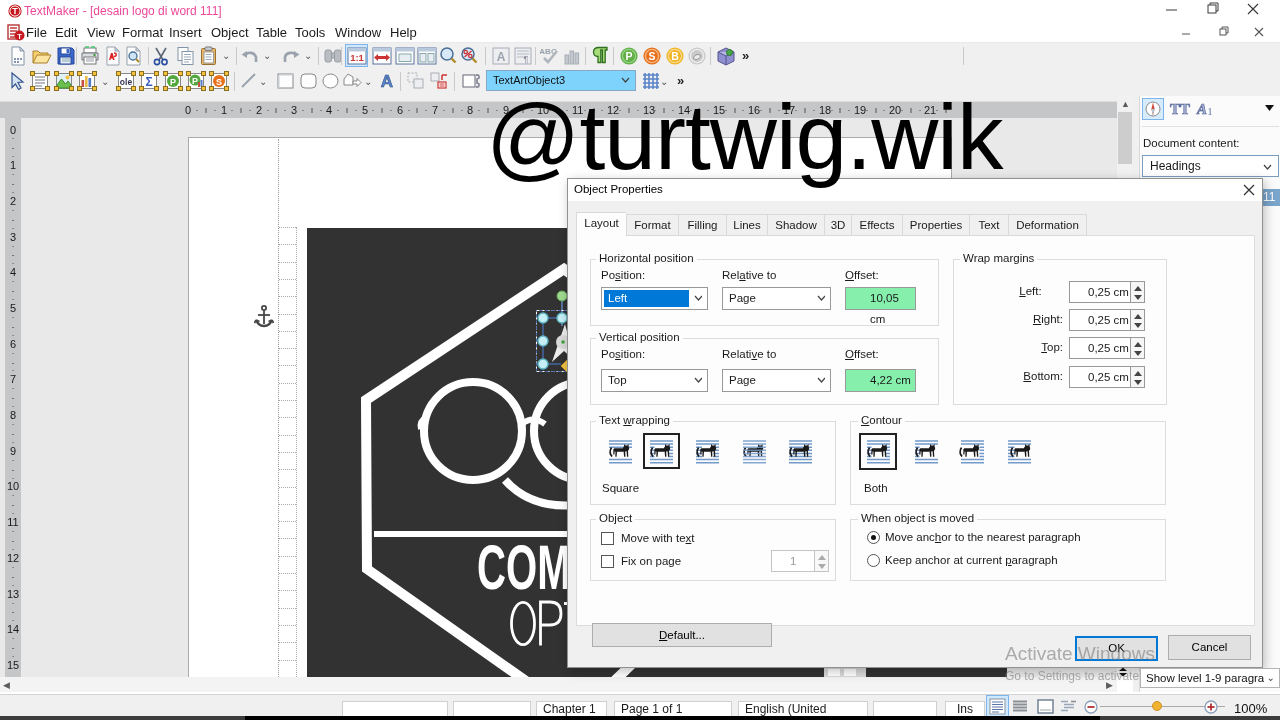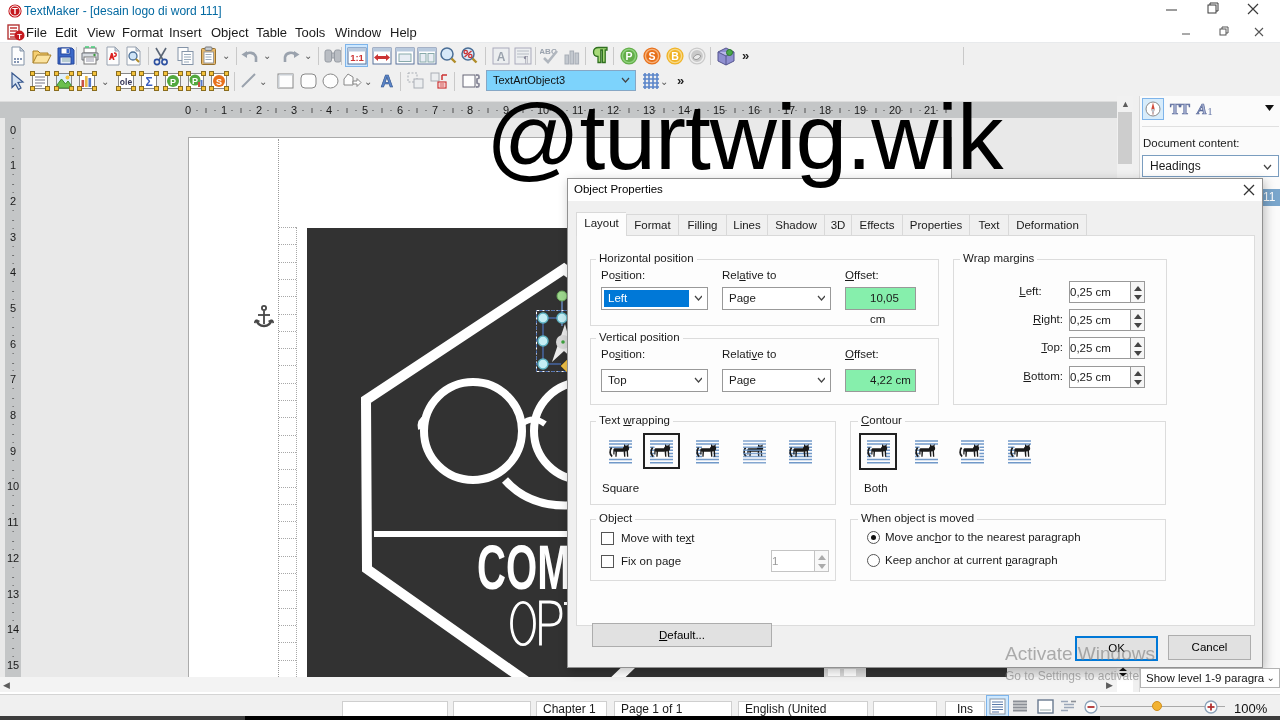--- a/index.html
+++ b/index.html
@@ -1,19 +1,19 @@
 <!DOCTYPE html>
 <html><head><meta charset="utf-8"><style>
 *{margin:0;padding:0;box-sizing:border-box}
 html,body{width:1280px;height:720px;overflow:hidden;font-family:"Liberation Sans",sans-serif;background:#fff}
 .abs{position:absolute}
 #stage{position:relative;width:1280px;height:720px;background:#fff;overflow:hidden}
 
 #titlebar{left:0;top:0;width:1280px;height:22px;background:#fff}
-#title-text{left:24px;top:4px;font-size:12px;color:#0369a1}
+#title-text{left:24px;top:4px;font-size:12px;color:#ec4899}
 
 #menubar{left:0;top:22px;width:1280px;height:20px;background:#fff}
 .mi{position:absolute;top:3px;font-size:13px;color:#1b1b1b}
 
 #tb1{left:0;top:42px;width:1280px;height:26px;background:#f0f0f0;border-top:1px solid #e8eaec}
 #tb2{left:0;top:68px;width:1280px;height:27px;background:#f0f0f0}
 .sep{position:absolute;width:1px;background:#c9c9c9}
 .ti{position:absolute;width:20px;height:20px}
 .dd{position:absolute;color:#595959;font-size:10px}
 
@@ -48,21 +48,21 @@
 #dlg-title span{position:absolute;left:6px;top:4px;font-size:11.5px;color:#000}
 #dlg-panel{position:absolute;left:8px;top:56px;width:679px;height:391px;background:#fdfdfd;border:1px solid #dcdcdc}
 .tab{position:absolute;top:35px;height:22px;background:#f0f0f0;border:1px solid #d9d9d9;border-right:none;font-size:11.5px;color:#1a1a1a;text-align:center;line-height:21px;z-index:2}
 .tabactive{background:#fdfdfd;top:33px;height:24px;border-bottom:none;z-index:3}
 .grp{position:absolute;border:1px solid #dcdcdc}
 .grplab{position:absolute;font-size:11.5px;color:#1a1a1a;background:#fdfdfd;padding:0 3px}
 .lbl{position:absolute;font-size:11.5px;color:#1a1a1a;white-space:nowrap}
 .combo{position:absolute;height:23px;background:#fff;border:1px solid #999;font-size:11.5px;color:#1a1a1a}
 .combo .cv{position:absolute;right:5px;top:7px;width:8px;height:8px}
 .edit{position:absolute;height:23px;background:#86efac;border:1px solid #999;font-size:11.5px;color:#1a1a1a;line-height:21px;padding-left:24px}
-.spinbox{position:absolute;width:76px;height:22px;background:#fff;border:1px solid #999;font-size:11.5px;line-height:20px;padding-left:0;color:#1a1a1a}
+.spinbox{position:absolute;width:76px;height:22px;background:#fff;border:1px solid #999;font-size:11.5px;line-height:20px;padding-left:18px;color:#1a1a1a}
 .spin{position:absolute;right:0;top:0;width:14px;height:100%;border-left:1px solid #999;background:#f6f6f6}
 .u{text-decoration:underline}
 .btn{position:absolute;background:#e1e1e1;border:1px solid #adadad;font-size:11.5px;color:#000;text-align:center}
 .cb{position:absolute;width:13px;height:13px;background:#fff;border:1px solid #555}
 .rb{position:absolute;width:13px;height:13px;background:#fff;border:1px solid #555;border-radius:50%}
 .tile{position:absolute;width:27px;height:27px}
 
 #wm1{left:1005px;top:643px;font-size:19px;color:rgba(128,128,128,0.62);z-index:55;white-space:nowrap}
 #wm2{left:1005px;top:669px;font-size:12px;color:rgba(128,128,128,0.65);z-index:55;white-space:nowrap}
 #showlevel{left:1140px;top:668px;width:140px;height:20px;background:#fff;border:1px solid #b3b3b3;z-index:56;font-size:11.5px;color:#111;line-height:18px;padding-left:5px}

